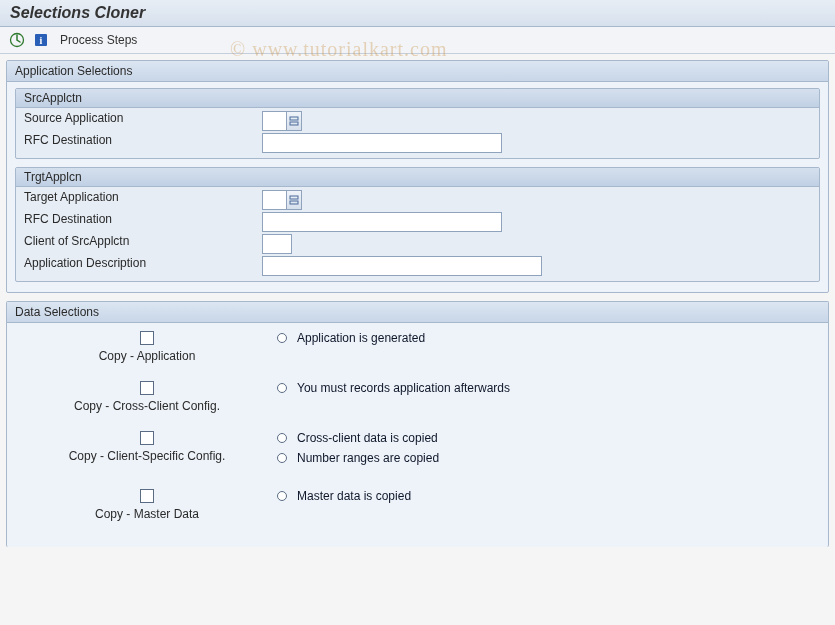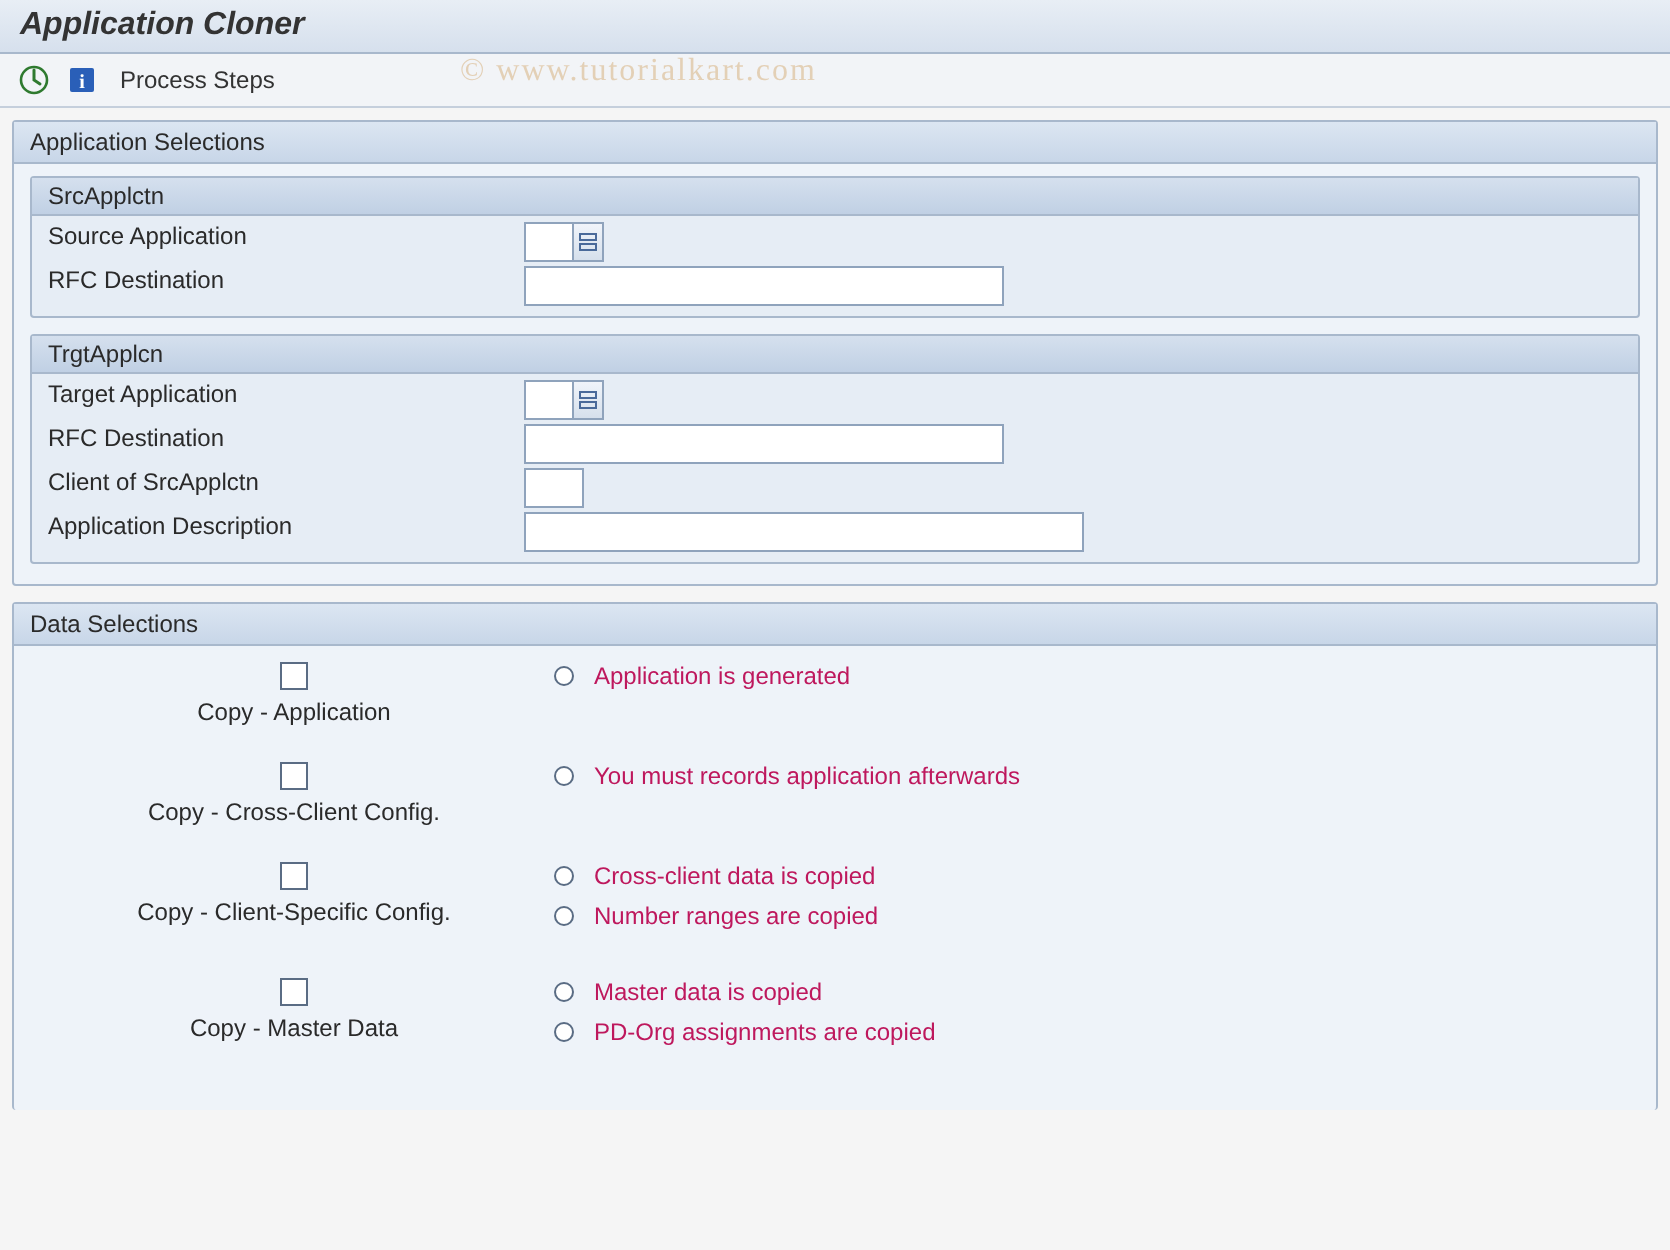--- a/index.html
+++ b/index.html
@@ -146,47 +146,47 @@
       font-size: 12px;
     }
     .ds-right {
       flex: 1;
     }
     .ds-bullet {
       display: flex;
       align-items: center;
       gap: 10px;
       margin-bottom: 6px;
-      color: #be185d;
+      color: #0f172a;
       font-size: 12px;
     }
     .ds-bullet .radio {
       width: 10px;
       height: 10px;
       border: 1px solid #5a6c84;
       border-radius: 50%;
       background: #fff;
       flex-shrink: 0;
     }
     .watermark {
       position: absolute;
-      top: 27px;
+      top: 38px;
       left: 230px;
-      font-size: 16px;
+      font-size: 20px;
       color: rgba(200,140,60,0.35);
       font-family: Georgia, serif;
       pointer-events: none;
       letter-spacing: 1px;
     }
   </style>
 </head>
 <body>
 
 <div class="title-bar">
-  <h1>Application Cloner</h1>
+  <h1>Selections Cloner</h1>
 </div>
 
 <div class="toolbar">
   <span class="toolbar-icon">
     <svg width="16" height="16" viewBox="0 0 16 16">
       <circle cx="8" cy="8" r="6.5" fill="none" stroke="#2f7a2f" stroke-width="1.3"></circle>
       <path d="M8 3 L8 8 L11 10" stroke="#2f7a2f" stroke-width="1.5" fill="none" stroke-linecap="round"></path>
     </svg>
   </span>
   <span class="toolbar-icon">
@@ -316,22 +316,18 @@
         <div class="ds-row">
           <div class="ds-left">
             <div class="ds-checkbox"></div>
             <span class="ds-label">Copy - Master Data</span>
           </div>
           <div class="ds-right">
             <div class="ds-bullet">
               <span class="radio"></span>
               <span>Master data is copied</span>
             </div>
-            <div class="ds-bullet">
-              <span class="radio"></span>
-              <span>PD-Org assignments are copied</span>
-            </div>
           </div>
         </div>
       </div>
   </div>
 
 </div>
 
 </body></html>

